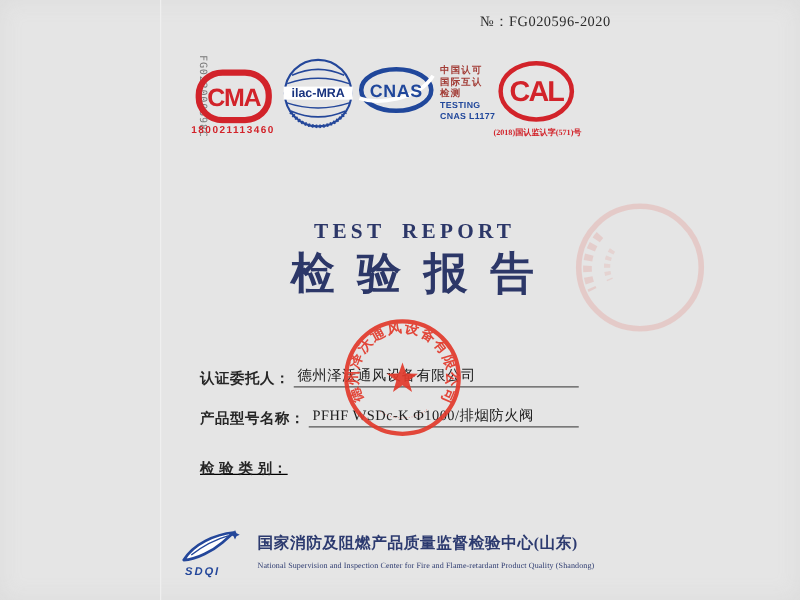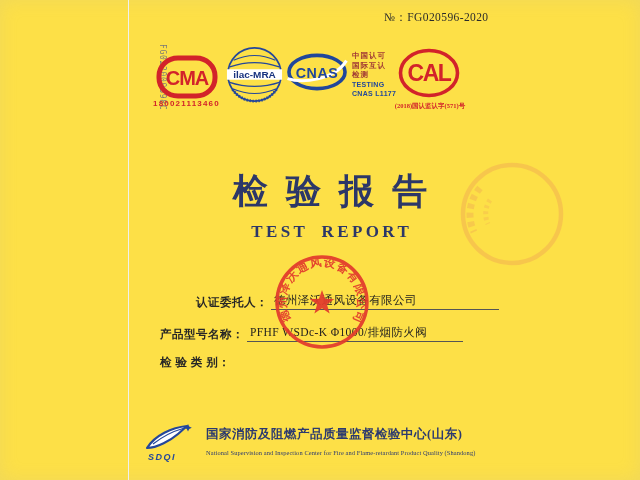--- a/index.html
+++ b/index.html
@@ -1,16 +1,16 @@
 <!DOCTYPE html>
 <html><head>
 <meta charset="utf-8">
 <style>
   html,body{margin:0;padding:0;background:#ffffff;}
-  #page{position:relative;width:640px;height:480px;background:#fde047;overflow:hidden;
+  #page{position:relative;width:640px;height:480px;background:#e5e5e5;overflow:hidden;
         font-family:"Liberation Serif","DejaVu Serif",serif;box-shadow:inset 0 0 18px rgba(180,180,180,.18);}
   .abs{position:absolute;}
   
   #crease{left:128px;top:0;width:1px;height:480px;background:#efefef;}
   #report-no{left:384px;top:10px;font-size:11.5px;color:#2b2b2b;letter-spacing:.4px;}
   #side-code{left:167px;top:44px;transform:rotate(90deg);transform-origin:0 0;
              font-size:8px;letter-spacing:.7px;color:#787878;font-family:"DejaVu Sans Mono",monospace;}
   
   #cma-box{left:156px;top:55px;}
   #cma-number{left:153px;top:99px;width:70px;text-align:left;font-size:8px;font-weight:bold;
@@ -26,23 +26,23 @@
   #title-wrap{left:130px;top:168px;width:400px;text-align:center;}
   #title-zh{font-size:35px;font-weight:bold;color:#2c3768;letter-spacing:.52em;text-indent:.52em;}
   #title-en{margin-top:7px;font-size:17px;font-weight:bold;color:#2c3768;letter-spacing:.2em;text-indent:.2em;word-spacing:.35em;}
   
   #ghost-seal{left:450px;top:158px;opacity:.5;}
   
   .field-row{left:160px;width:303px;display:flex;align-items:flex-end;}
   .field-label{font-size:11.5px;font-weight:bold;color:#262626;white-space:nowrap;padding-right:3px;letter-spacing:.5px;}
   .field-value{flex:1;border-bottom:1px solid #555;font-size:11.5px;color:#1d1d1d;
                padding:0 0 1px 3px;white-space:nowrap;letter-spacing:.4px;}
-  #row-1{top:293px;margin-left:36px;}
+  #row-1{top:293px;}
   #row-2{top:325px;}
-  #row-3{top:355px;}
+  #row-3{top:367px;text-decoration:underline;}
   
   #seal{left:272px;top:252px;opacity:.92;}
   
   #footer-logo{left:144px;top:422px;}
   #org-zh{left:206px;top:426px;font-size:12.5px;font-weight:bold;color:#2c3a6f;letter-spacing:.5px;}
   #org-en{left:206px;top:449px;font-size:6.4px;color:#2c3a6f;letter-spacing:.1px;font-family:"Liberation Serif",serif;}
 </style>
 </head>
 <body>
 
@@ -94,22 +94,22 @@
 
   <div id="cal-box" class="abs">
     <svg width="64" height="52" viewBox="0 0 64 52">
       <ellipse cx="32" cy="26" rx="28.5" ry="22.5" fill="none" stroke="#d2232a" stroke-width="3.6"></ellipse>
       <text x="32" y="34" text-anchor="middle" font-size="23" font-weight="bold" font-family="Liberation Sans, sans-serif" fill="#d2232a" letter-spacing="-1.5">CAL</text>
     </svg>
   </div>
   <div id="cal-caption" class="abs">(2018)国认监认字(571)号</div>
 
   <div id="title-wrap" class="abs">
+    <div id="title-en">TEST REPORT</div>
     <div id="title-zh">检验报告</div>
-    <div id="title-en">TEST REPORT</div>
   </div>
 
   <div id="ghost-seal" class="abs">
     <svg width="118" height="118" viewBox="0 0 118 118">
       <circle cx="62" cy="56" r="49" fill="none" stroke="rgba(226,105,96,0.42)" stroke-width="4.5"></circle>
       <path d="M30,30 A40,40 0 0 0 24,74" fill="none" stroke="rgba(226,105,96,0.38)" stroke-width="7" stroke-dasharray="5,4"></path>
       <path d="M40,42 A24,24 0 0 0 38,66" fill="none" stroke="rgba(226,105,96,0.30)" stroke-width="5" stroke-dasharray="3,3"></path>
     </svg>
   </div>
 

